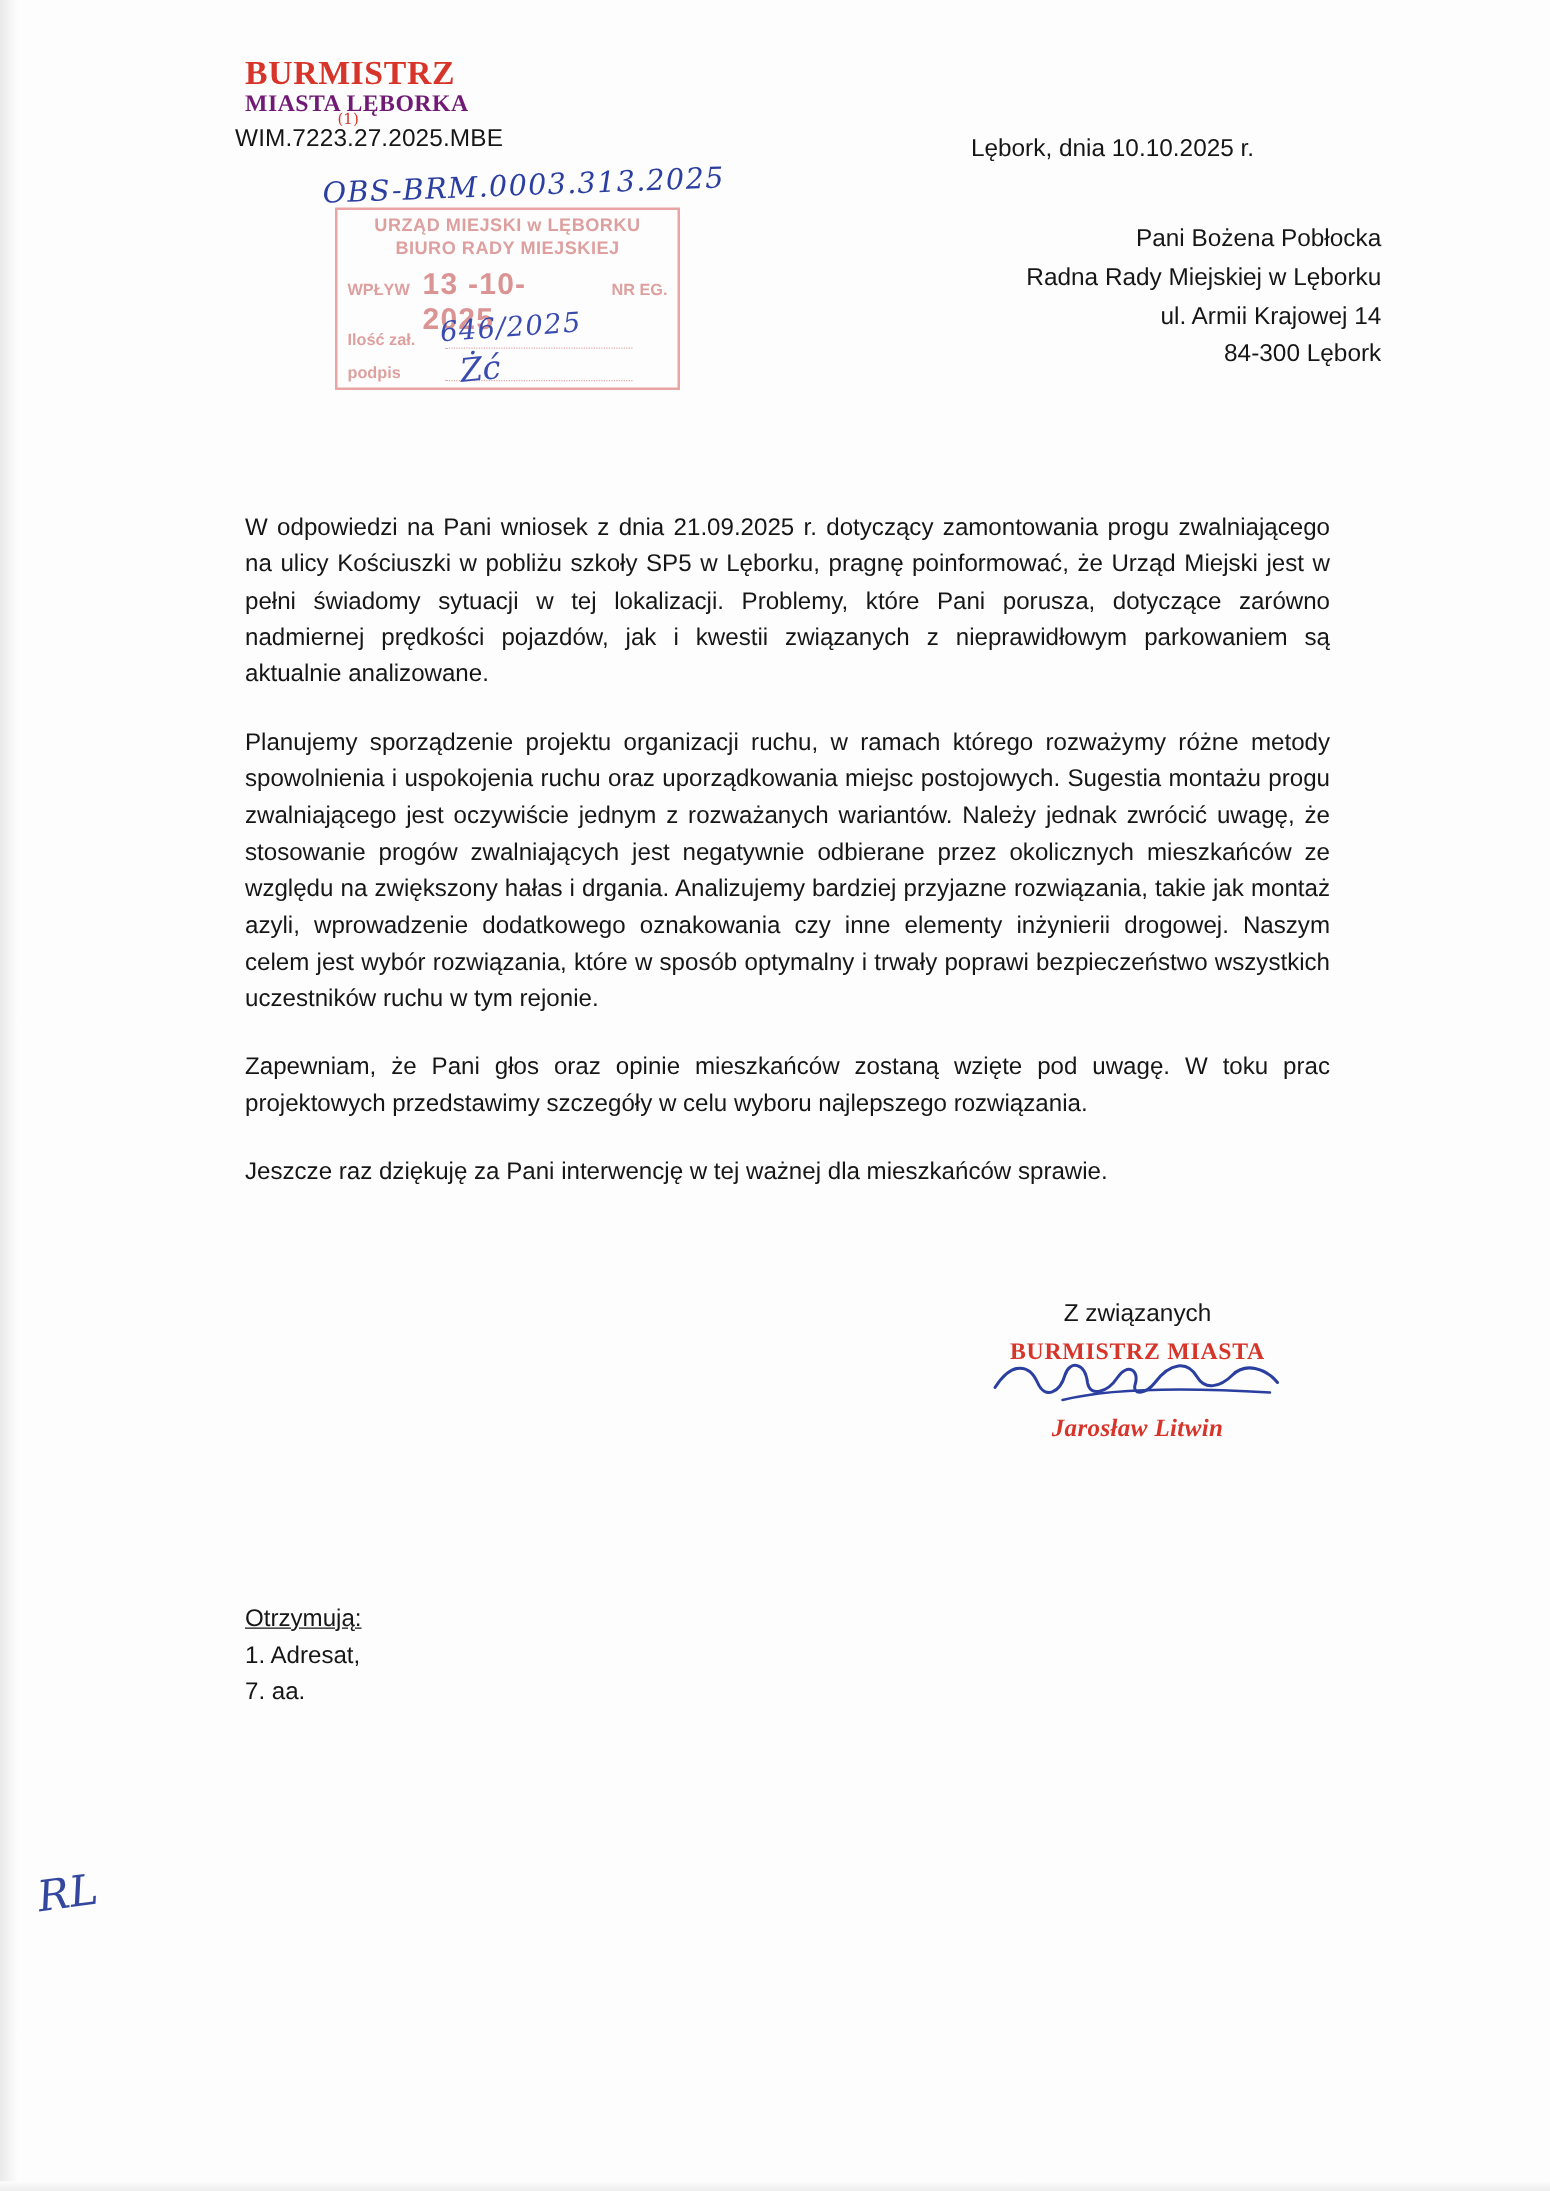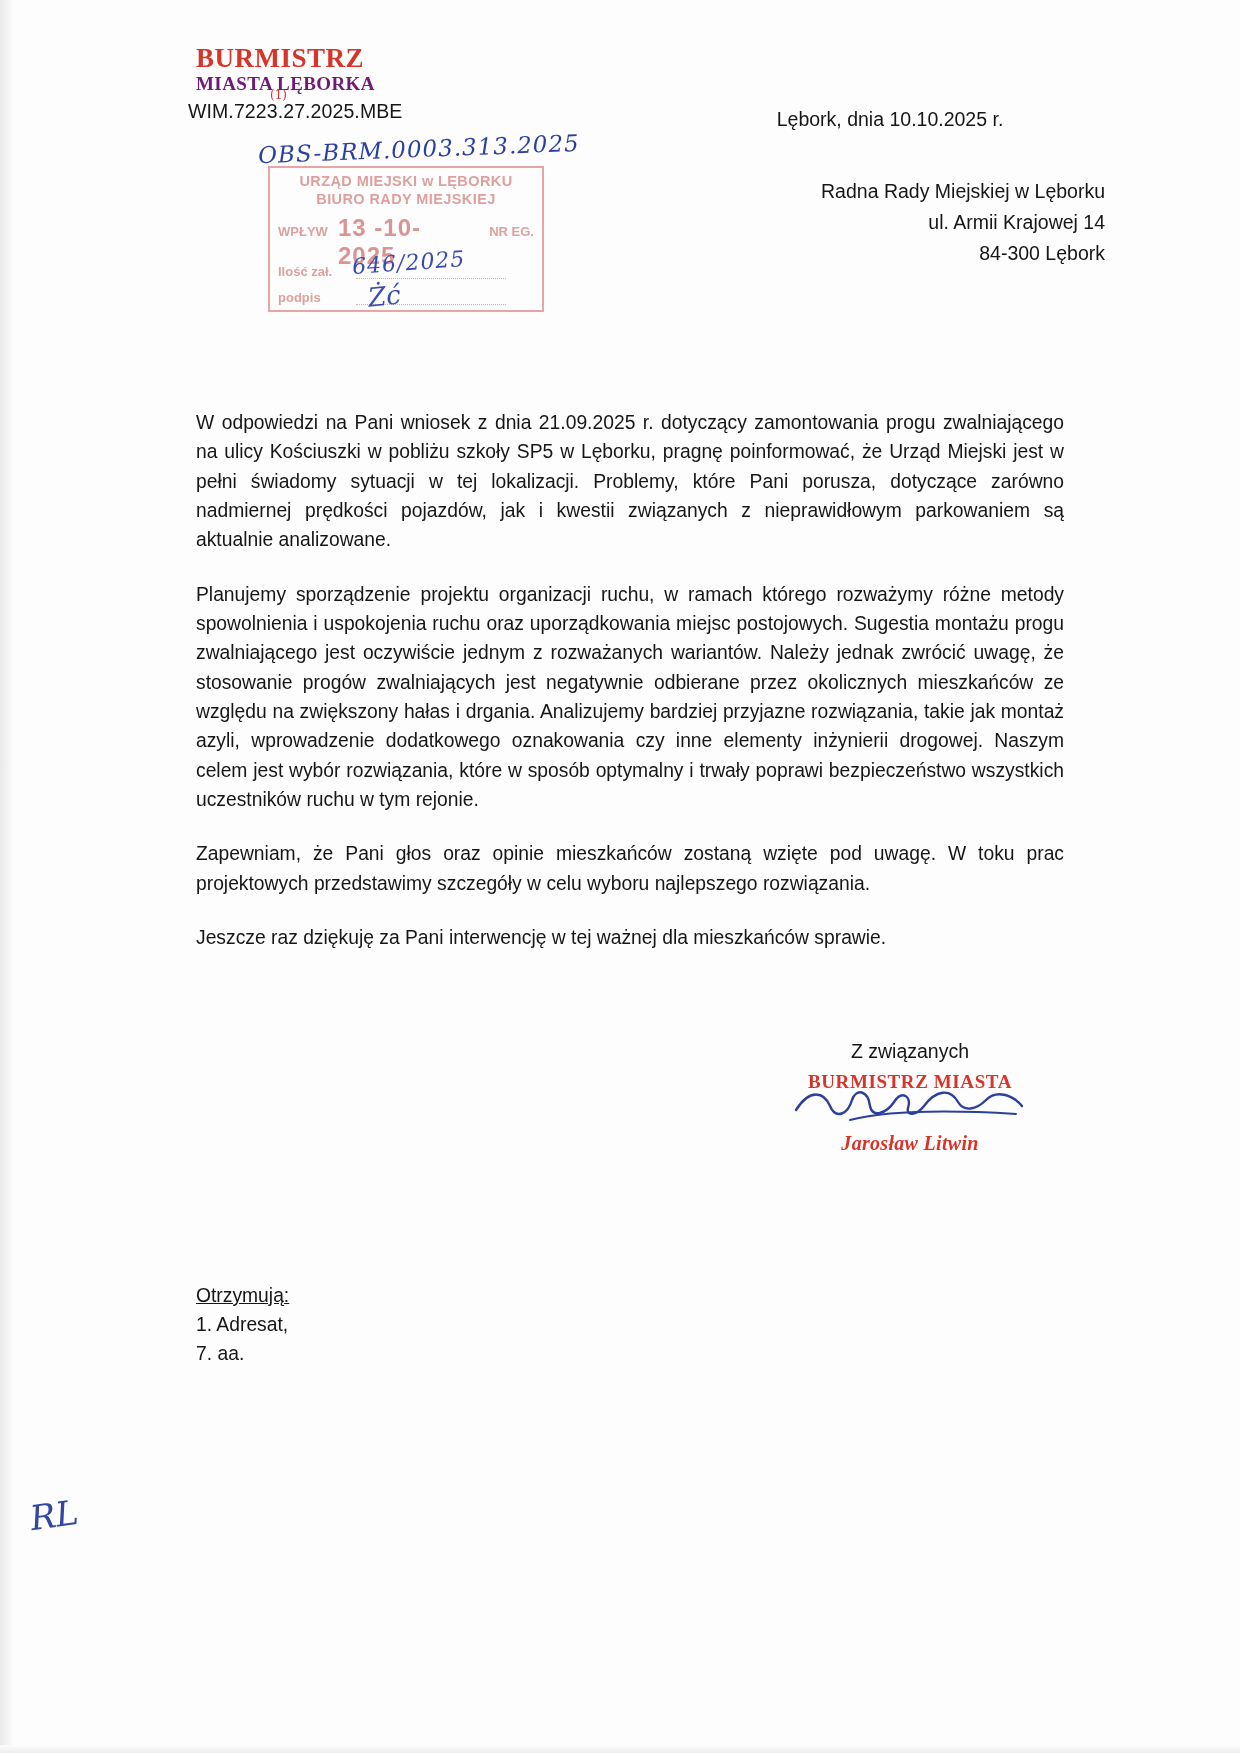--- a/index.html
+++ b/index.html
@@ -292,20 +292,21 @@
     <div class="st-row st-nrec">NR EG.</div>
     <div class="st-row st-ilosc">Ilość zał.</div>
     <div class="st-line-1"></div>
     <div class="st-row st-podpis">podpis</div>
     <div class="st-line-2"></div>
   </div>
   <div class="handwriting hw-count">646/2025</div>
   <div class="handwriting hw-sig-stamp">Żć</div>
 
   <div class="addressee">
+    <div>Pani Bożena Pobłocka</div>
     <div>Radna Rady Miejskiej w Lęborku</div>
     <div>ul. Armii Krajowej 14</div>
     <div>84-300 Lębork</div>
   </div>
 
   <div class="body-text">
     <p>W odpowiedzi na Pani wniosek z dnia 21.09.2025 r. dotyczący zamontowania progu zwalniającego na ulicy Kościuszki w pobliżu szkoły SP5 w Lęborku, pragnę poinformować, że Urząd Miejski jest w pełni świadomy sytuacji w tej lokalizacji. Problemy, które Pani porusza, dotyczące zarówno nadmiernej prędkości pojazdów, jak i kwestii związanych z nieprawidłowym parkowaniem są aktualnie analizowane.</p>
     <p>Planujemy sporządzenie projektu organizacji ruchu, w ramach którego rozważymy różne metody spowolnienia i uspokojenia ruchu oraz uporządkowania miejsc postojowych. Sugestia montażu progu zwalniającego jest oczywiście jednym z rozważanych wariantów. Należy jednak zwrócić uwagę, że stosowanie progów zwalniających jest negatywnie odbierane przez okolicznych mieszkańców ze względu na zwiększony hałas i drgania. Analizujemy bardziej przyjazne rozwiązania, takie jak montaż azyli, wprowadzenie dodatkowego oznakowania czy inne elementy inżynierii drogowej. Naszym celem jest wybór rozwiązania, które w sposób optymalny i trwały poprawi bezpieczeństwo wszystkich uczestników ruchu w tym rejonie.</p>
     <p>Zapewniam, że Pani głos oraz opinie mieszkańców zostaną wzięte pod uwagę. W toku prac projektowych przedstawimy szczegóły w celu wyboru najlepszego rozwiązania.</p>
     <p>Jeszcze raz dziękuję za Pani interwencję w tej ważnej dla mieszkańców sprawie.</p>

